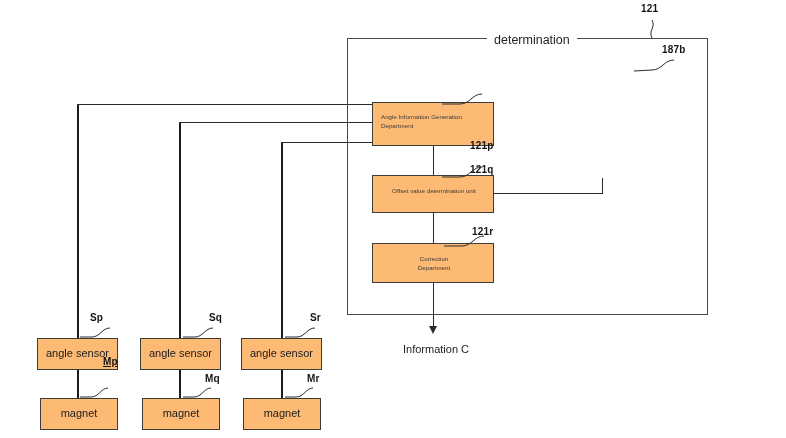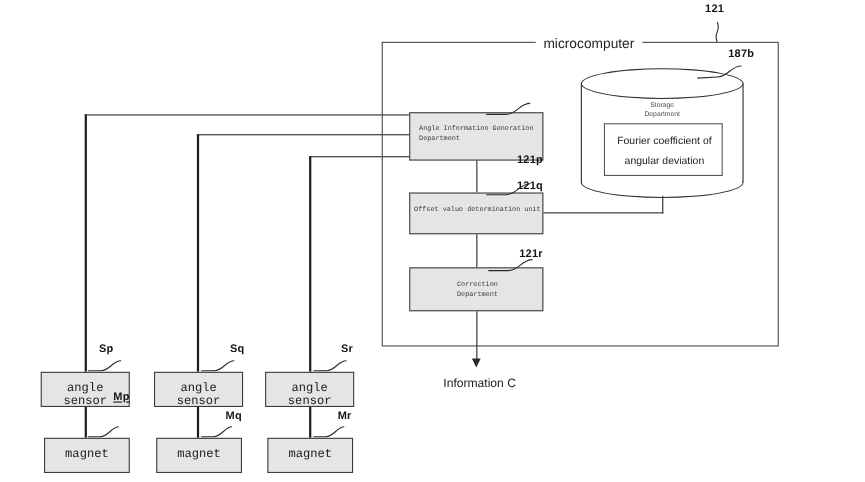--- a/index.html
+++ b/index.html
@@ -12,23 +12,22 @@
     width: 786px;
     height: 438px;
     background: #ffffff;
     font-family: "Liberation Sans", sans-serif;
     color: #1a1a1a;
     overflow: hidden;
   }
   .box {
     position: absolute;
     border: 1px solid #3c3c3c;
-    background: #e5e5e5;
-    box-sizing: border-box;
-    font-family: Liberation Mono, monospace;
+    background: #fdba74;
+    box-sizing: border-box;
   }
   .box-label {
     position: absolute;
     white-space: pre-line;
     color: #2b2b2b;
   }
   .ref {
     position: absolute;
     font-size: 10px;
     font-weight: bold;
@@ -210,21 +209,21 @@
 
   <div class="wire wire-thick-v" style="left:179px; top:370px; height:28px;"></div>
   <div class="wire wire-thick-v" style="left:179px; top:122px; height:216px;"></div>
   <div class="wire wire-h" style="left:179px; top:122px; width:194px;"></div>
 
   <div class="wire wire-thick-v" style="left:281px; top:370px; height:28px;"></div>
   <div class="wire wire-thick-v" style="left:281px; top:142px; height:196px;"></div>
   <div class="wire wire-h" style="left:281px; top:142px; width:92px;"></div>
 
   <div id="micro-frame"></div>
-  <div id="micro-title">microcomputer</div>
+  <div id="micro-title">determination</div>
 
   <div class="ref" style="left:641px; top:3px;">121</div>
   <svg class="leader" style="left:636px; top:18px; width:40px; height:24px;">
     <path d="M16,2 C20,10 12,12 16,20" stroke="#2a2a2a" stroke-width="1" fill="none"></path>
   </svg>
 
   <div class="box" id="box-angle-info">
     <div class="box-label">Angle Information Generation
 Department</div>
   </div>
@@ -251,31 +250,20 @@
   </div>
   <div class="ref" style="left:472px; top:226px;">121r</div>
   <svg class="leader" style="left:440px; top:234px; width:46px; height:18px;">
     <path d="M44,2 C34,2 32,12 22,12 L4,12" stroke="#2a2a2a" stroke-width="1" fill="none"></path>
   </svg>
 
   <div class="wire wire-v" style="left:433px; top:283px; height:46px;"></div>
   <div class="arrow-head" style="left:429px; top:326px;"></div>
   <div id="controller-label">Information C</div>
 
-  <div id="cylinder">
-    <div id="cyl-body"></div>
-    <div id="cyl-bottom"></div>
-    <div id="cyl-top"></div>
-    <div id="cyl-storage-label">Storage
-Department</div>
-    <div id="fourier-box">
-      <div id="fourier-text">Fourier coefficient of
-angular deviation</div>
-    </div>
-  </div>
   <div class="ref" style="left:662px; top:44px;">187b</div>
   <svg class="leader" style="left:630px; top:58px; width:46px; height:18px;">
     <path d="M44,2 C34,2 32,12 22,12 L4,13" stroke="#2a2a2a" stroke-width="1" fill="none"></path>
   </svg>
 
   <div class="wire wire-v" style="left:602px; top:178px; height:16px;"></div>
   <div class="wire wire-h" style="left:494px; top:193px; width:109px;"></div>
 
   <div class="box sensor-box" style="left:37px; top:338px; width:81px;">
     <div class="box-label">angle sensor</div>

